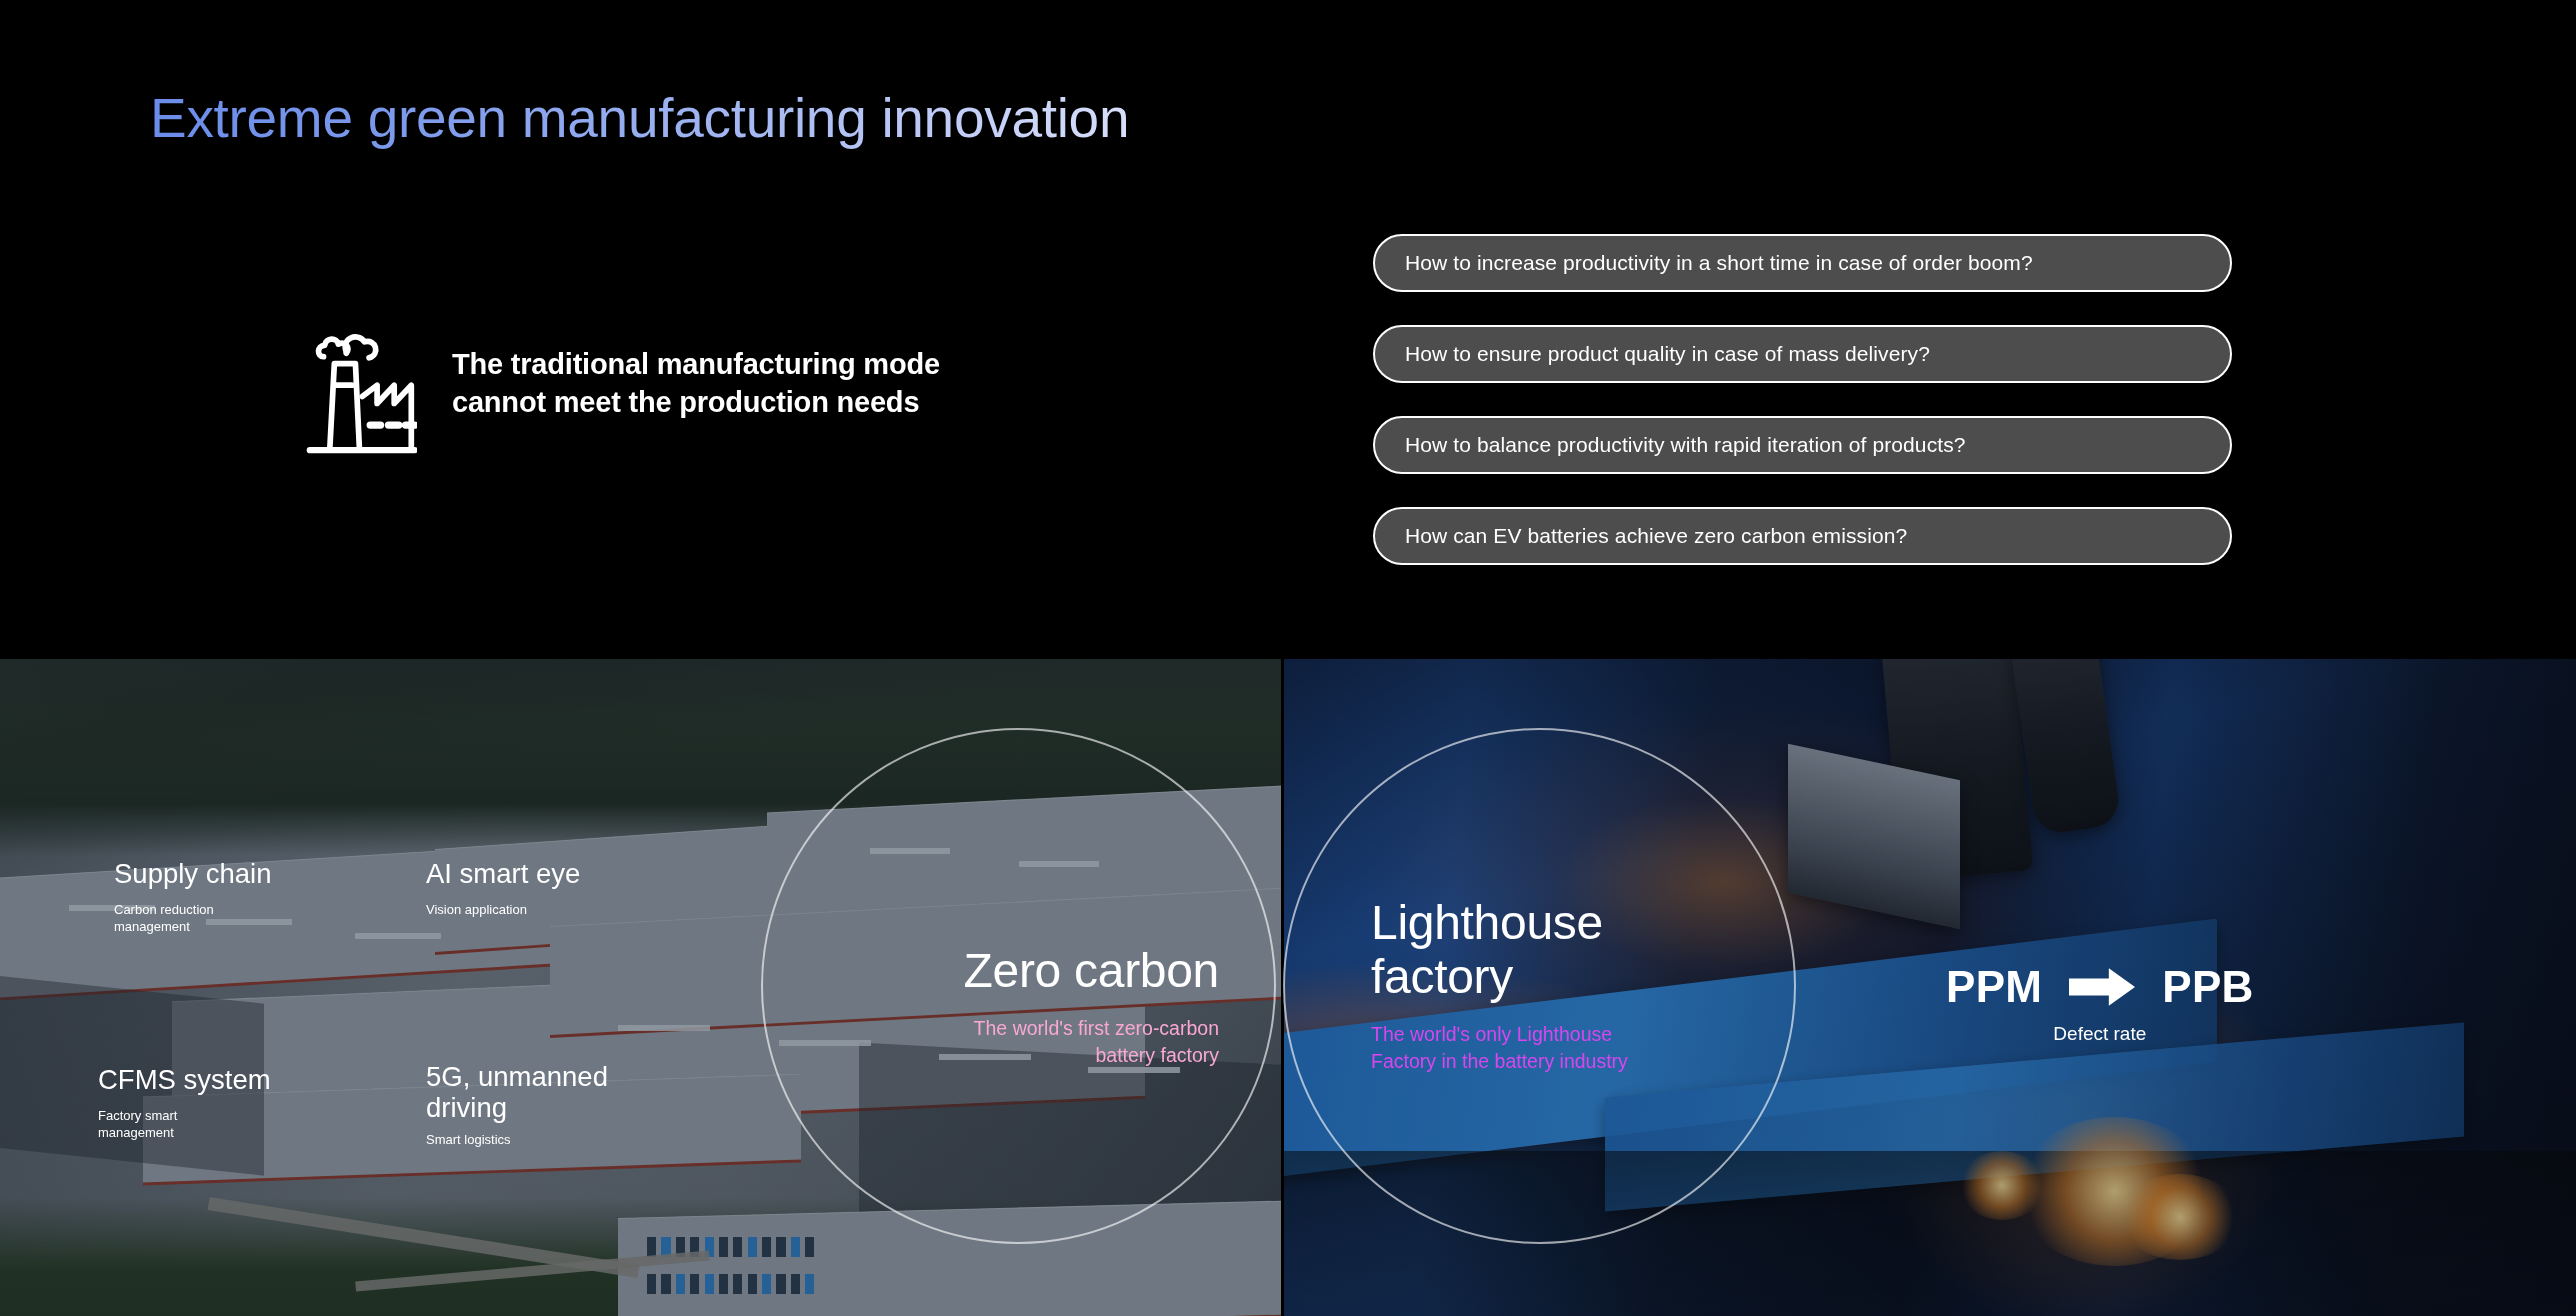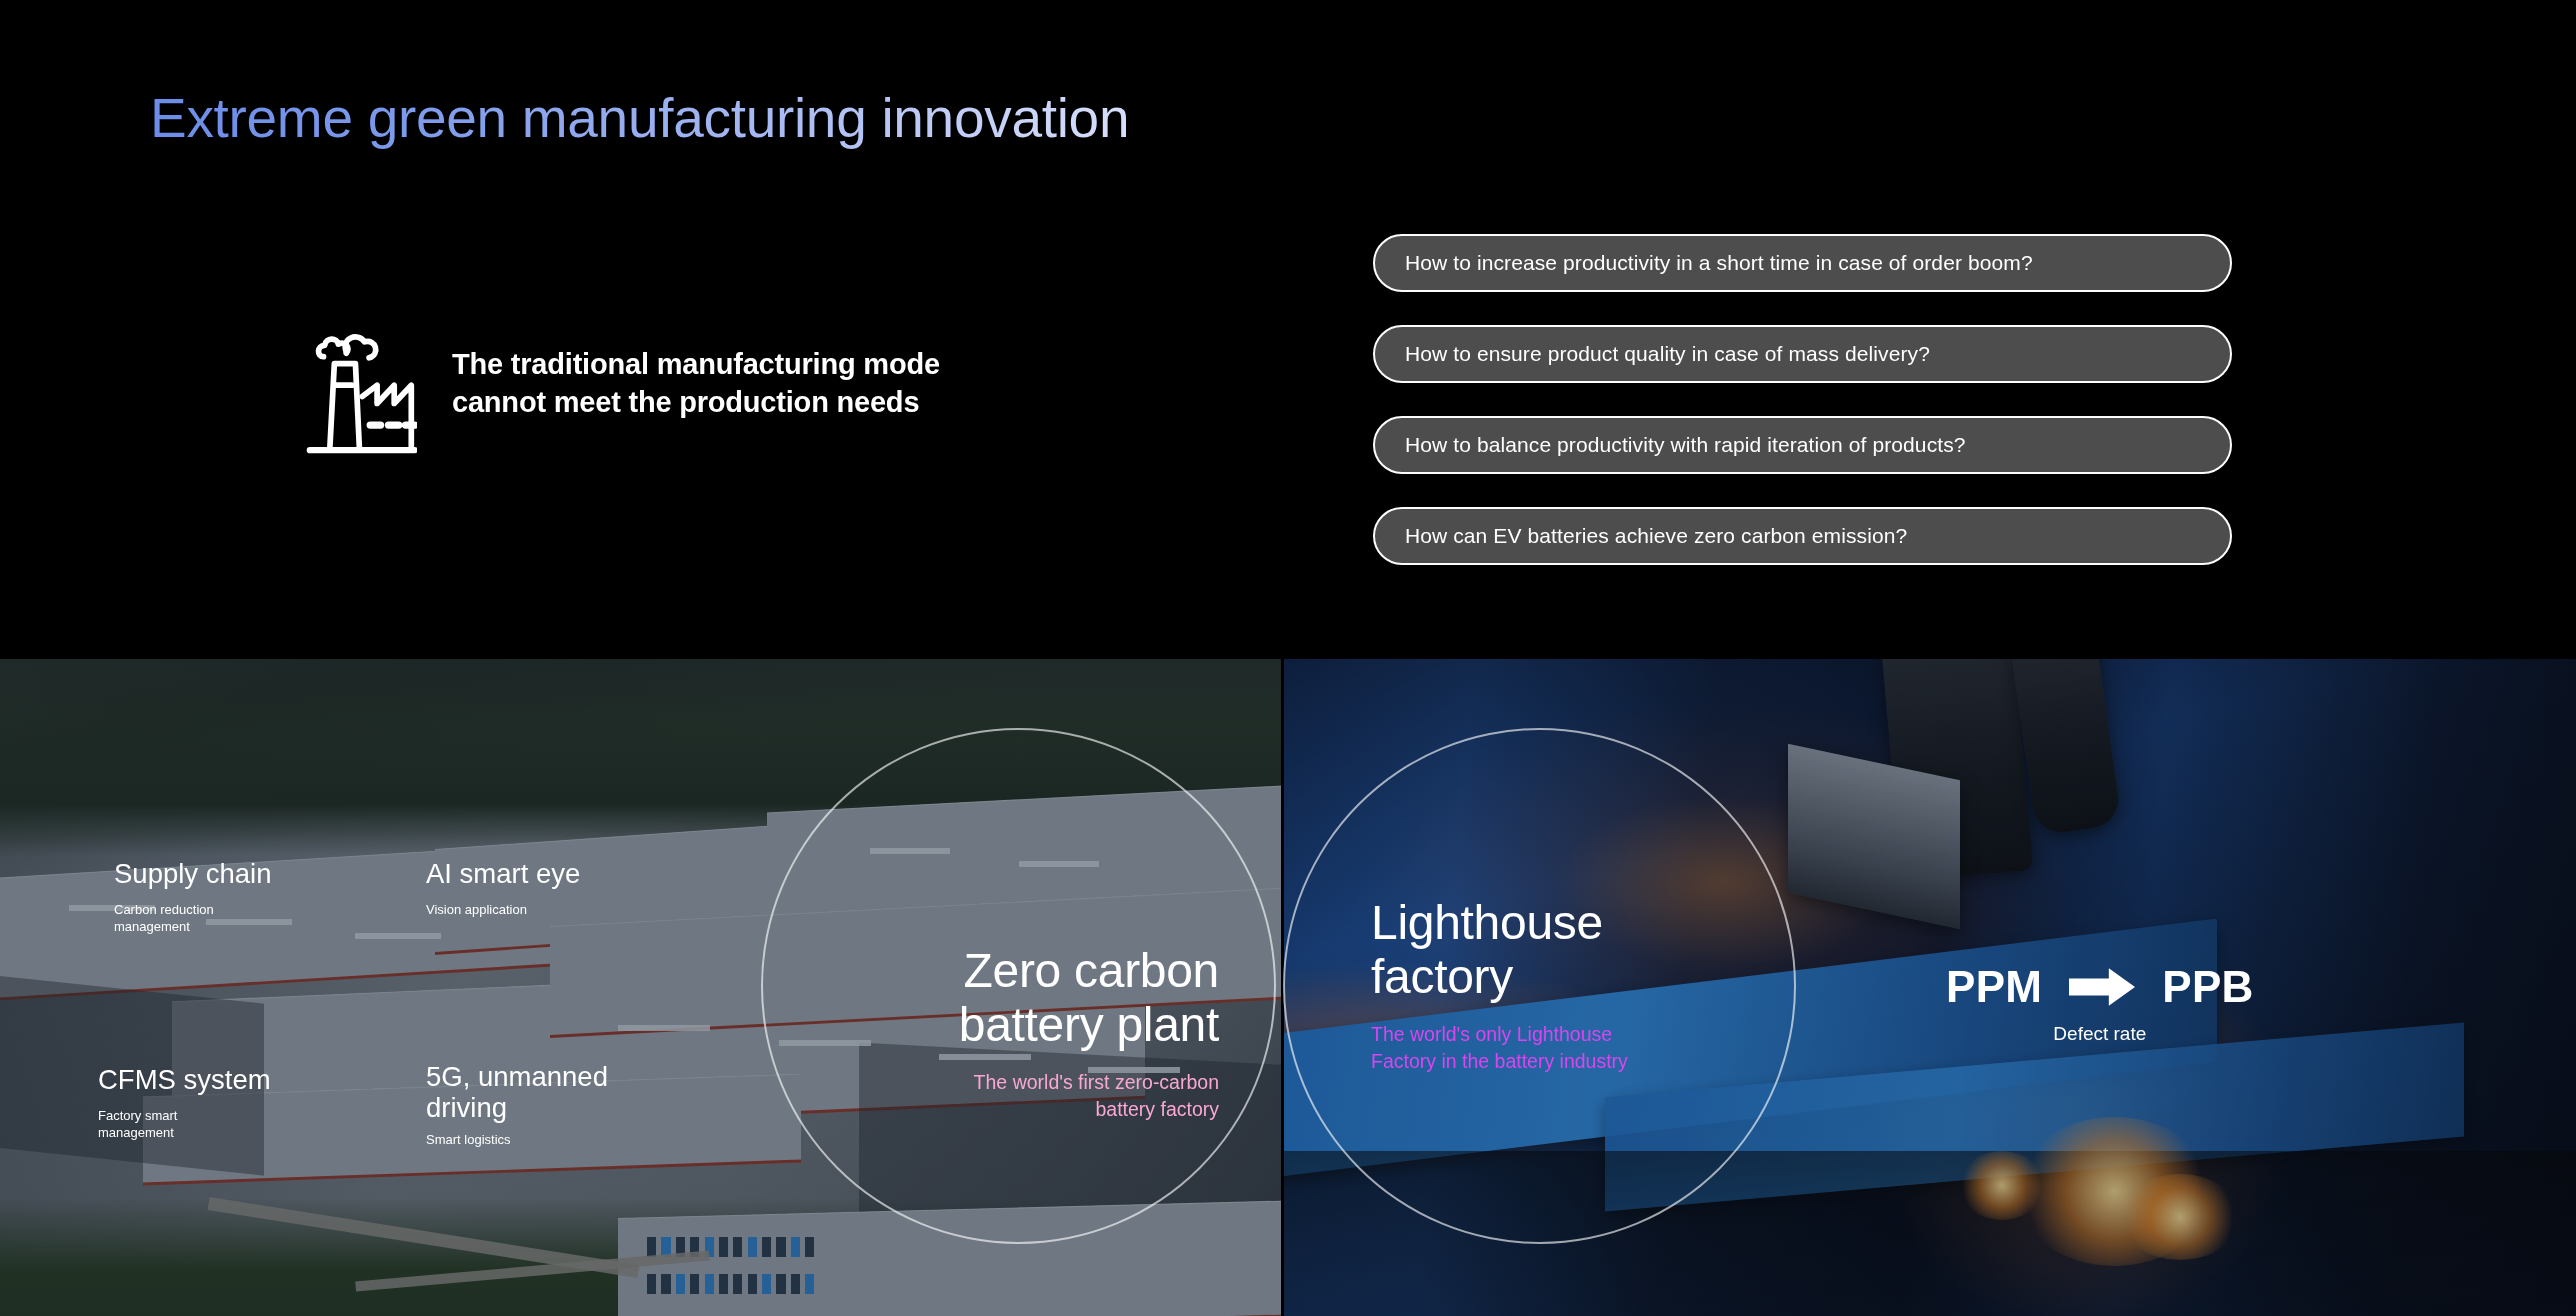--- a/index.html
+++ b/index.html
@@ -318,21 +318,20 @@
   <div class="feat-sub">Factory smart<br>management</div>
 </div>
 
 <div class="ov" id="feat-5g">
   <div class="feat-title">5G, unmanned driving</div>
   <div class="feat-sub">Smart logistics</div>
 </div>
 
 <div id="zero-carbon">
   <div class="big">Zero carbon</div>
-  <div class="big">battery plant</div>
   <div class="small">
     <div>The world's first zero-carbon</div>
     <div>battery factory</div>
   </div>
 </div>
 
 <div id="lighthouse">
   <div class="big">Lighthouse</div>
   <div class="big">factory</div>
   <div class="small">

